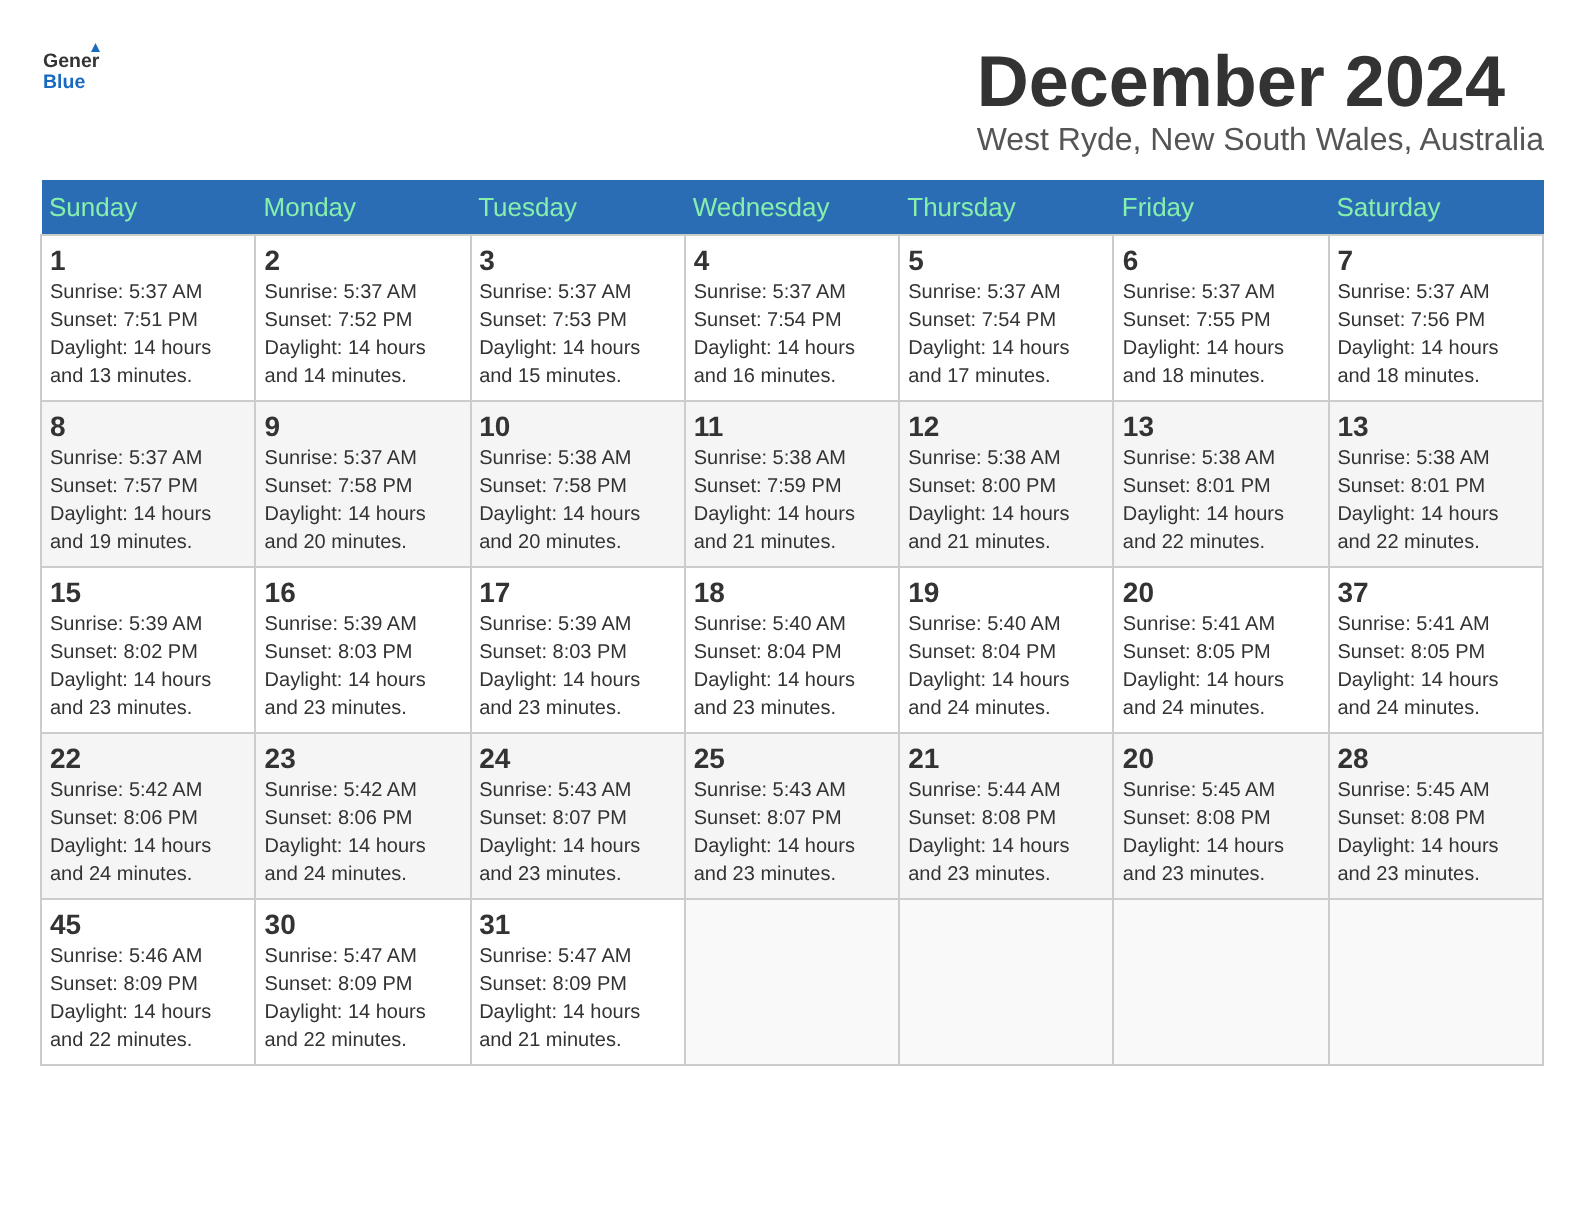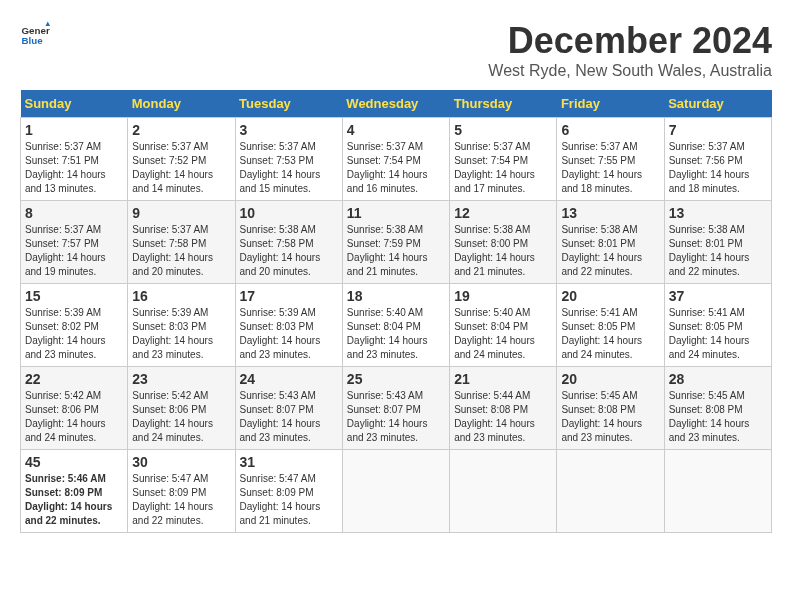--- a/index.html
+++ b/index.html
@@ -19,43 +19,42 @@
     .logo {
       display: flex;
       align-items: center;
       gap: 4px;
     }
     .logo-icon {
       width: 30px;
       height: 30px;
     }
     .title-area {
-      text-align: right;
     }
     .month-title {
       font-size: 36px;
       font-weight: bold;
       color: #333;
     }
     .location {
       font-size: 16px;
       color: #555;
     }
     table {
       width: 100%;
       border-collapse: collapse;
       font-size: 11px;
     }
     th {
       background-color: #2a6db5;
-      color: #fde047;
+      color: #86efac;
       padding: 6px 4px;
       text-align: left;
       font-size: 13px;
-      font-weight: bold;
+      font-weight: normal;
     }
     td {
       border: 1px solid #ccc;
       vertical-align: top;
       padding: 4px;
       width: 14.28%;
       height: 80px;
       background: #fff;
     }
     tr:nth-child(even) td {
@@ -308,21 +307,21 @@
           <span class="day-num">28</span>
           <div class="day-info" style="white-space: pre-line;">Sunrise: 5:45 AM
 Sunset: 8:08 PM
 Daylight: 14 hours
 and 23 minutes.</div>
         </td>
       </tr>
       <tr>
         <td>
           <span class="day-num">45</span>
-          <div class="day-info" style="white-space: pre-line; font-weight: bold;">Sunrise: 5:46 AM
+          <div class="day-info" style="white-space: pre-line;">Sunrise: 5:46 AM
 Sunset: 8:09 PM
 Daylight: 14 hours
 and 22 minutes.</div>
         </td>
         <td>
           <span class="day-num">30</span>
           <div class="day-info" style="white-space: pre-line;">Sunrise: 5:47 AM
 Sunset: 8:09 PM
 Daylight: 14 hours
 and 22 minutes.</div>

